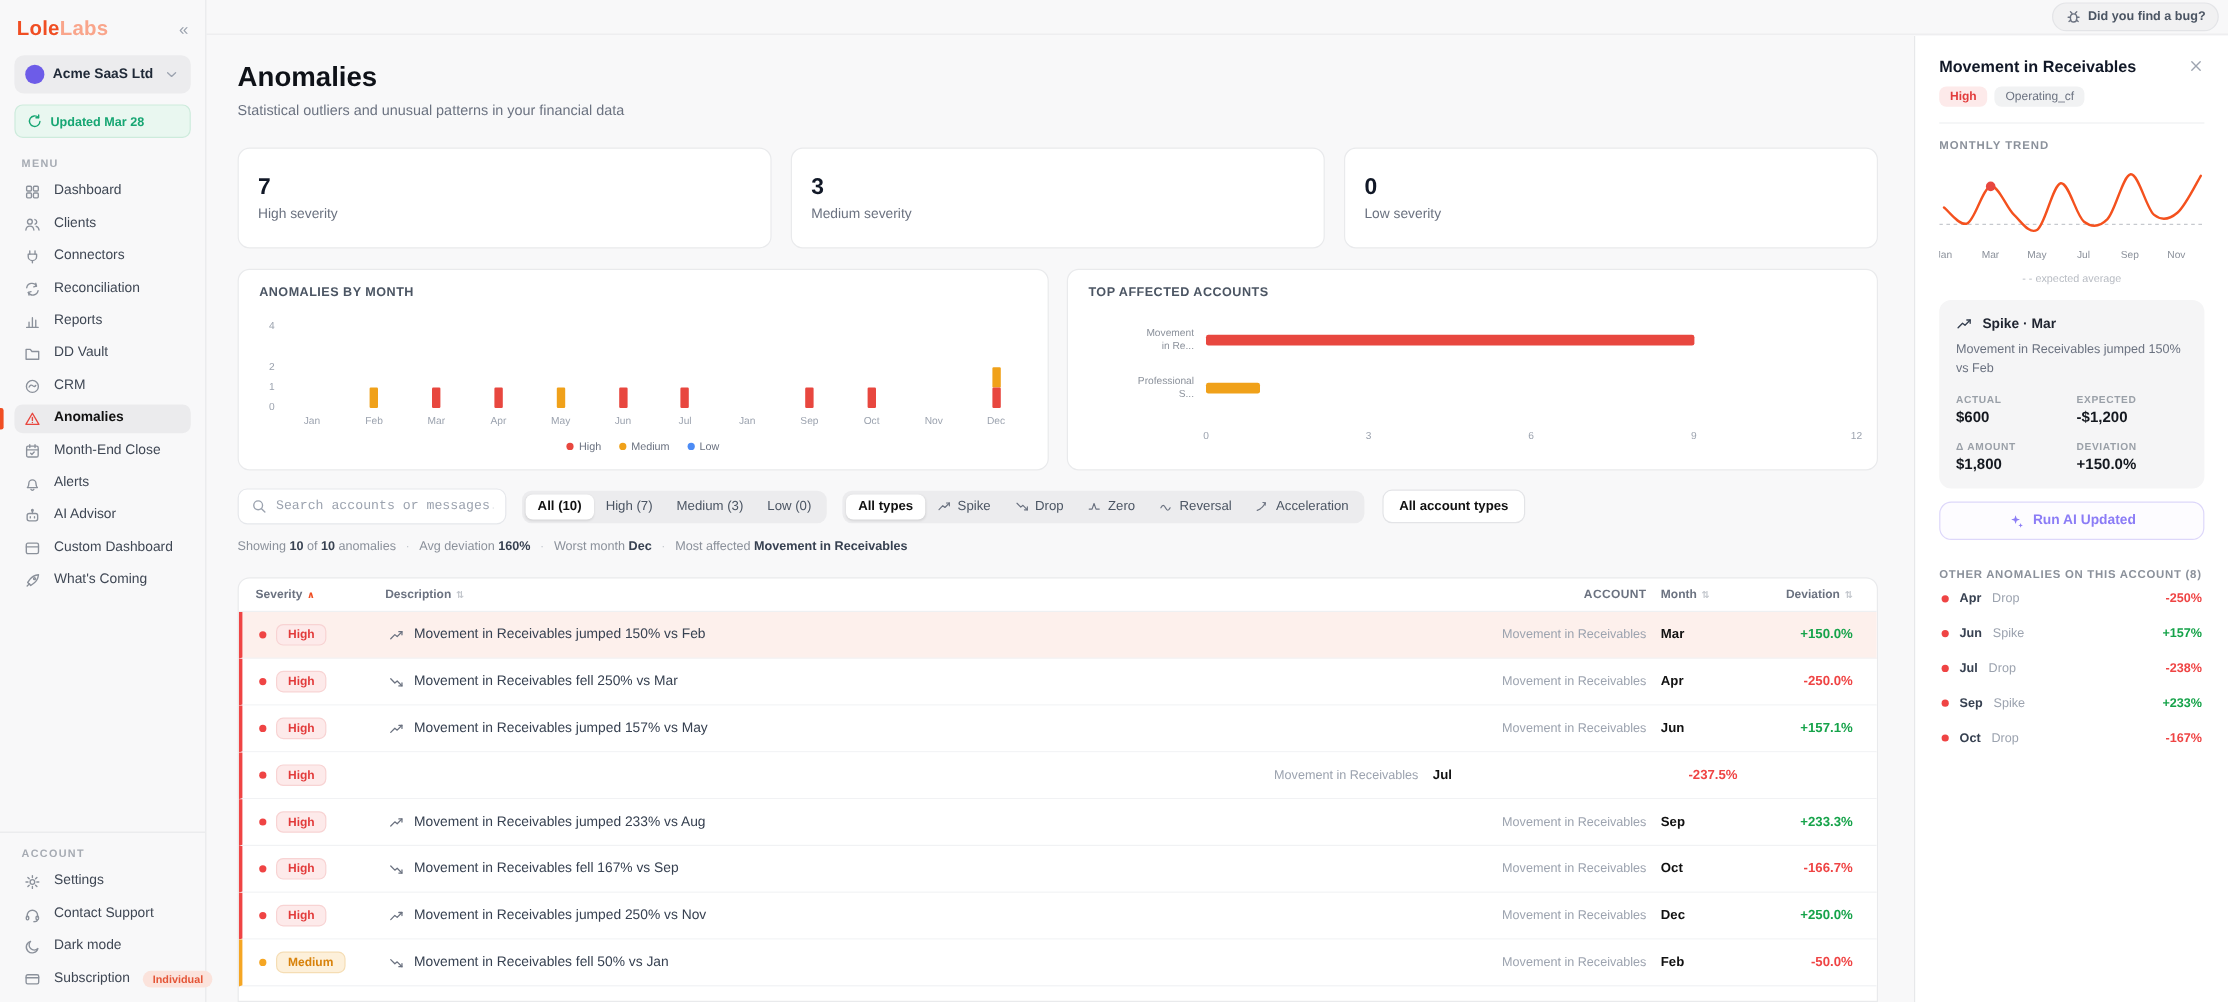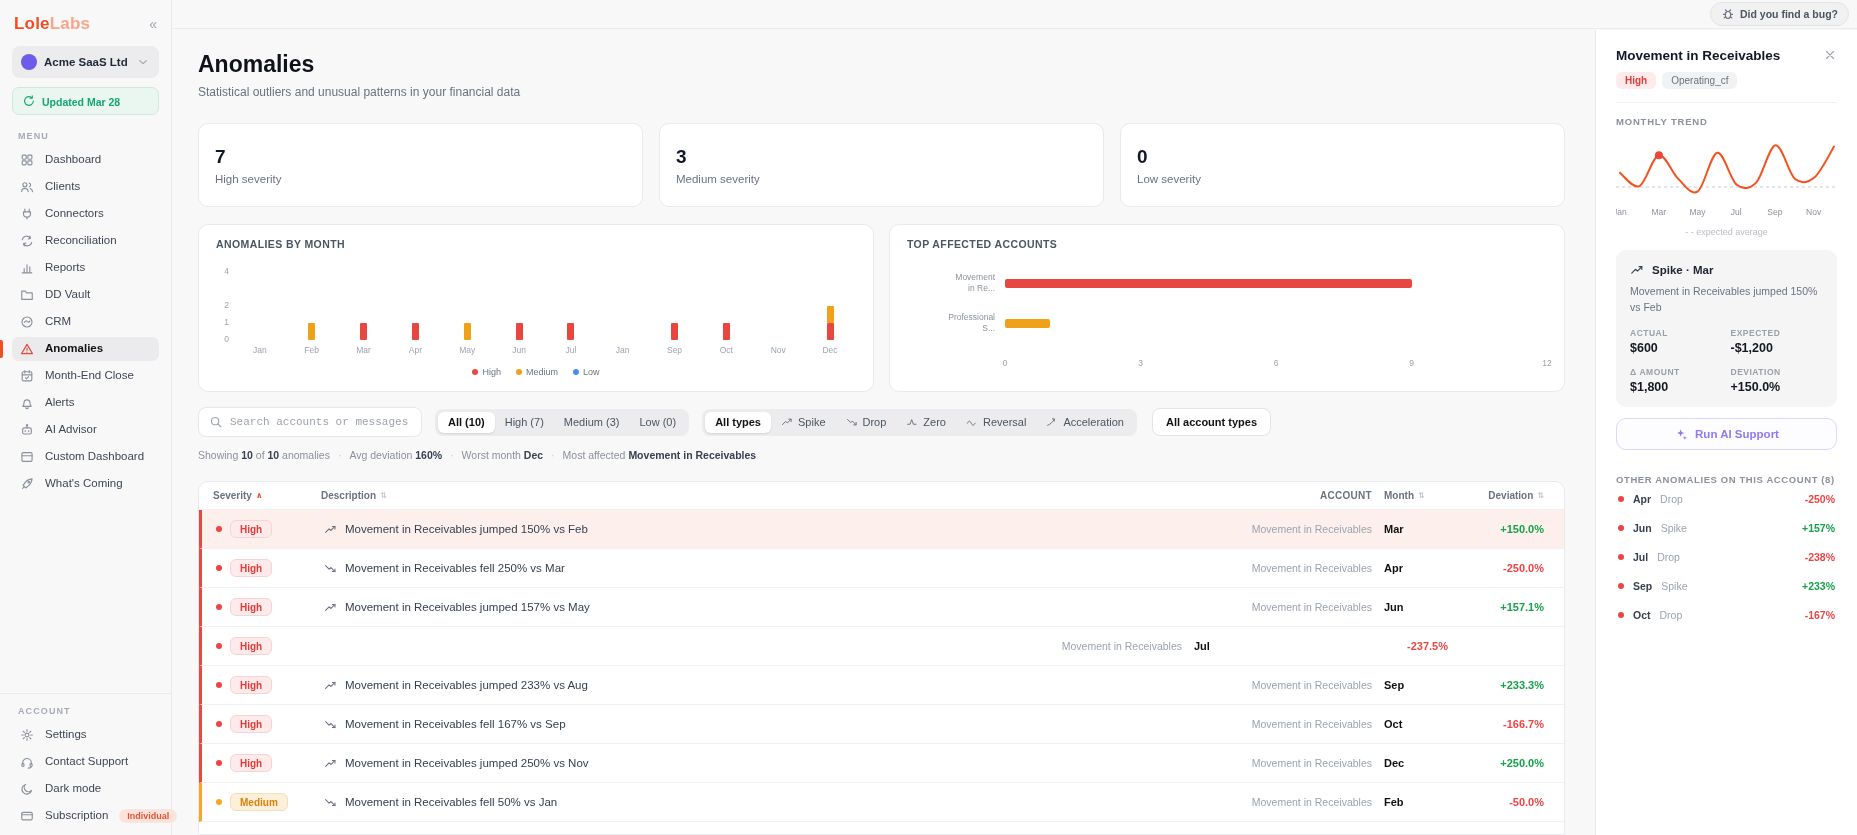--- a/index.html
+++ b/index.html
@@ -774,21 +774,21 @@
         </div>
       </div>
   </div>
   <button class="triage">
     <span class="ic">
         <svg viewBox="0 0 16 16" width="14" height="14" fill="none" stroke="currentColor" stroke-width="1.3" stroke-linecap="round" stroke-linejoin="round">
           <path d="M7.6 2.6 8.7 5.7 11.8 6.8 8.7 7.9 7.6 11 6.5 7.9 3.4 6.8 6.5 5.7z" fill="currentColor" stroke="none"></path>
           <path d="M12.4 10.2l.6 1.6 1.6.6-1.6.6-.6 1.6-.6-1.6-1.6-.6 1.6-.6z" fill="currentColor" stroke="none"></path>
         </svg>
       </span>
-    <span>Run AI Support</span>
+    <span>Run AI Updated</span>
   </button>
   <div class="othertitle">OTHER ANOMALIES ON THIS ACCOUNT (8)</div>
   <div id="otherList">
       <div class="orow">
         <span class="odot"></span>
         <span class="omon">Apr</span>
         <span class="otype">Drop</span>
         <span class="oval neg">-250%</span>
       </div>
       <div class="orow">

